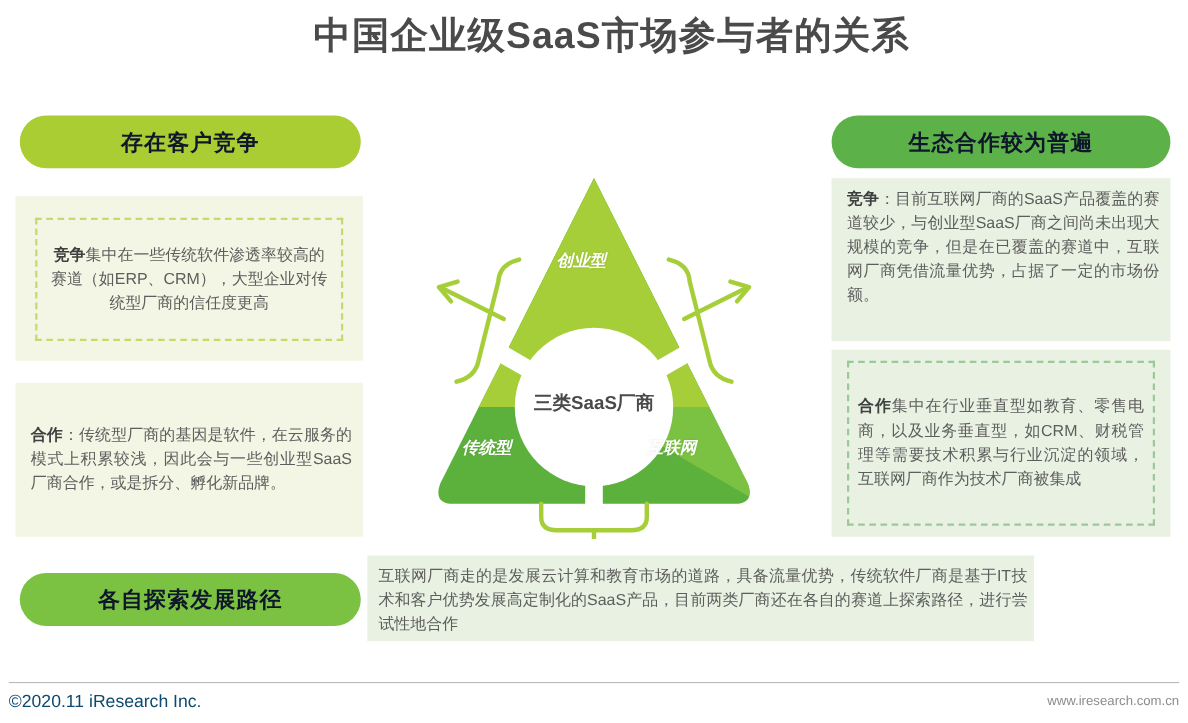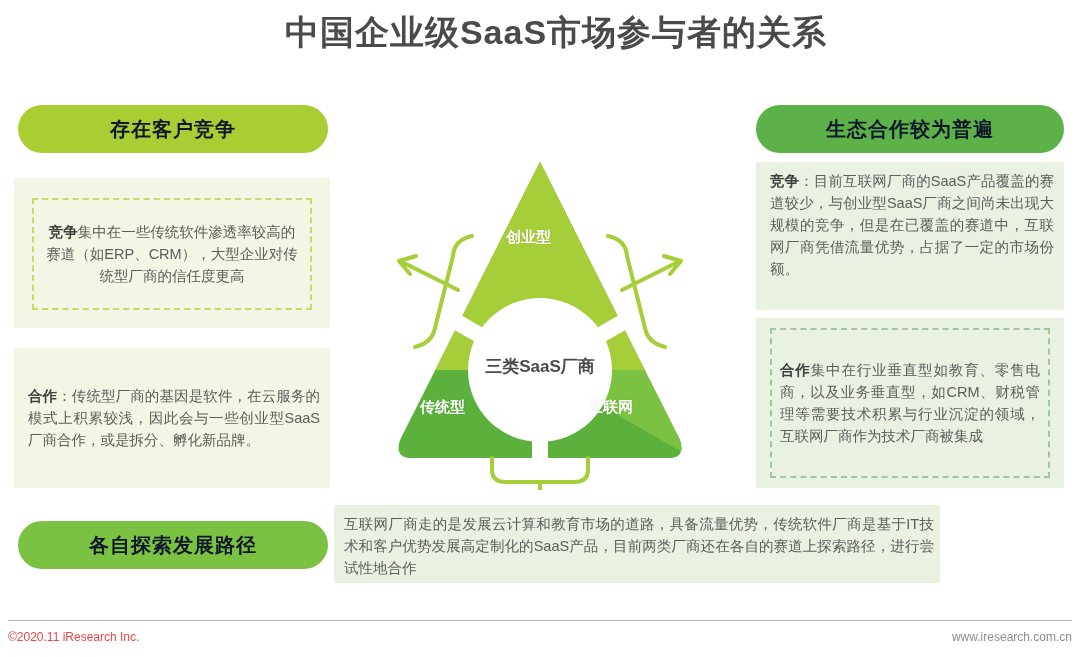--- a/index.html
+++ b/index.html
@@ -76,39 +76,40 @@
     text-align:justify;margin:0;
   }
   .body-text.center{text-align:center;}
   .body-text b{color:#3f3f3f;font-weight:bold;}
 
   
   #diagram{position:absolute;left:380px;top:140px;width:320px;height:350px;}
   .seg-label{
     position:absolute;color:#ffffff;font-size:15px;font-weight:bold;
     text-shadow:0 0 2px rgba(0,0,0,.12);
+    font-style:italic;
   }
   #label-top{left:126px;top:88px;}
   #label-bl{left:40px;top:258px;}
   #label-br{left:208px;top:258px;}
   #label-center{
     position:absolute;left:0;top:215px;width:320px;text-align:center;
     font-size:17px;font-weight:bold;color:#4a4a4a;
   }
 
   
   .source{
     position:absolute;left:8px;top:600px;
     font-size:11.5px;color:#8c8c8c;
   }
   .rule{
     position:absolute;left:8px;top:620px;width:1064px;height:1px;
     background:#b9b9b9;
   }
-  .copyright{position:absolute;left:8px;top:630px;font-size:12px;color:#ef4444;}
+  .copyright{position:absolute;left:8px;top:630px;font-size:16px;color:#0c4a6e;}
   .weburl{position:absolute;right:8px;top:630px;font-size:12px;color:#8c8c8c;}
 </style>
 </head>
 <body>
 
 <div class="page">
 
   <div class="title">中国企业级SaaS市场参与者的关系</div>
 
   <div class="pill" id="pill-left">

